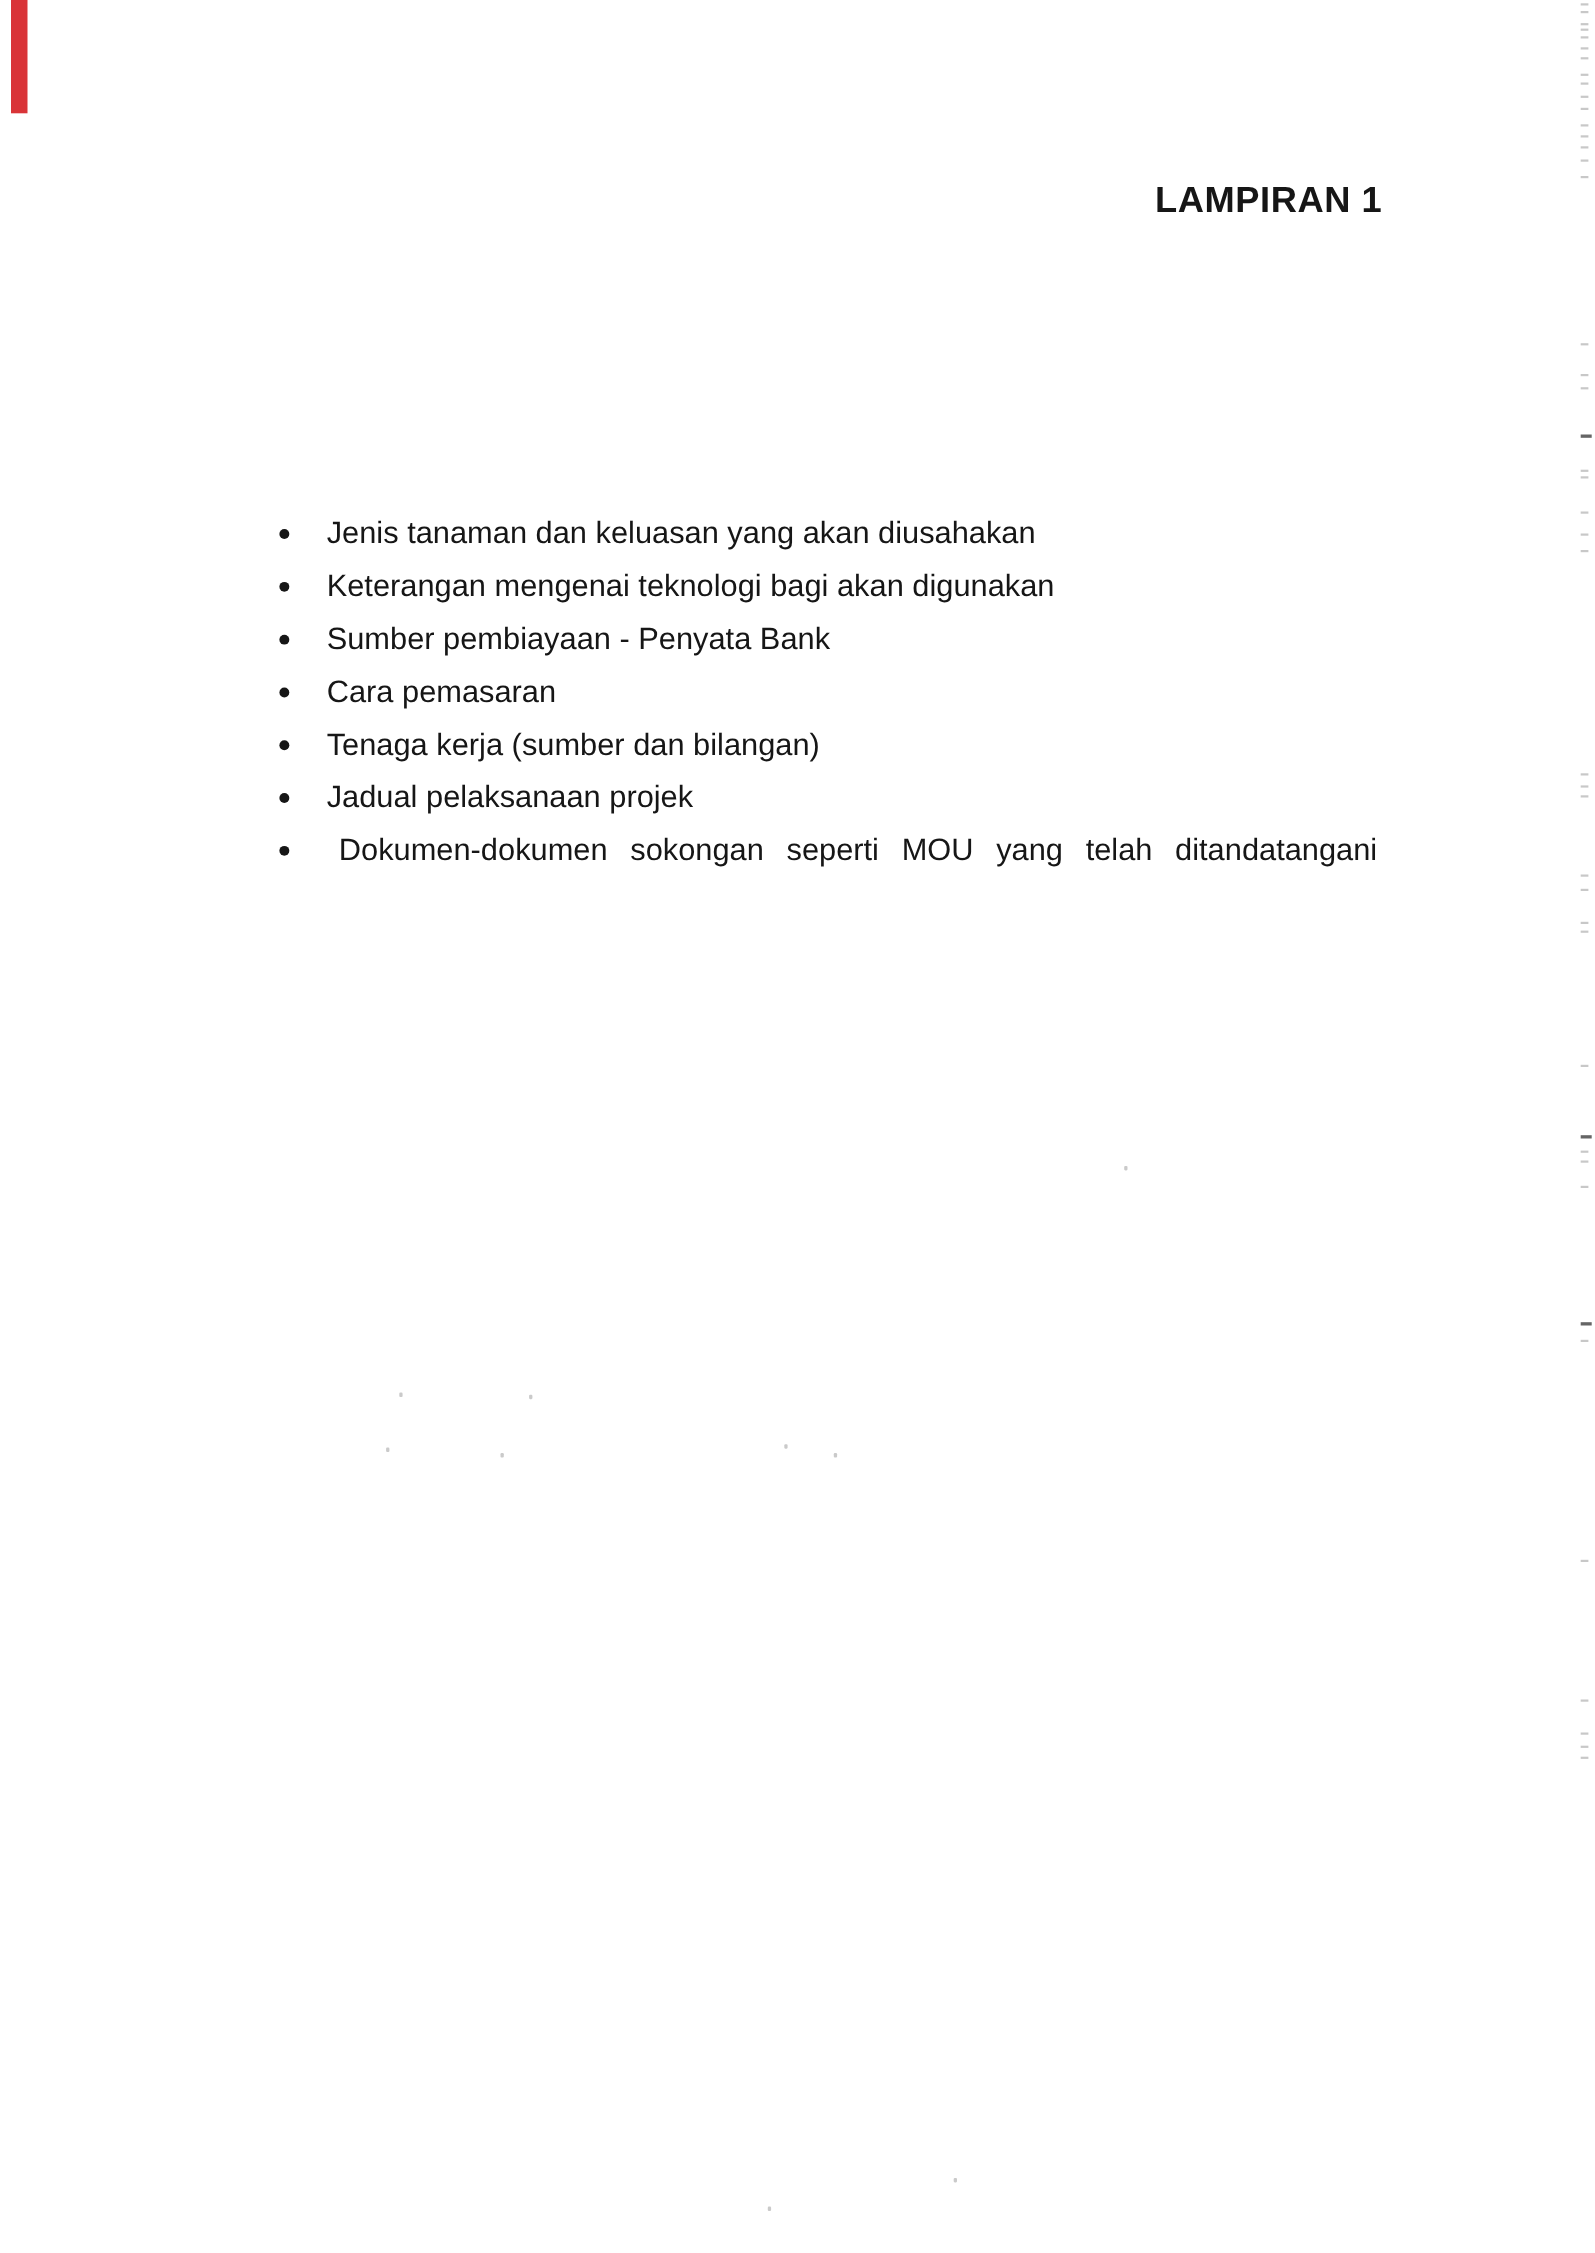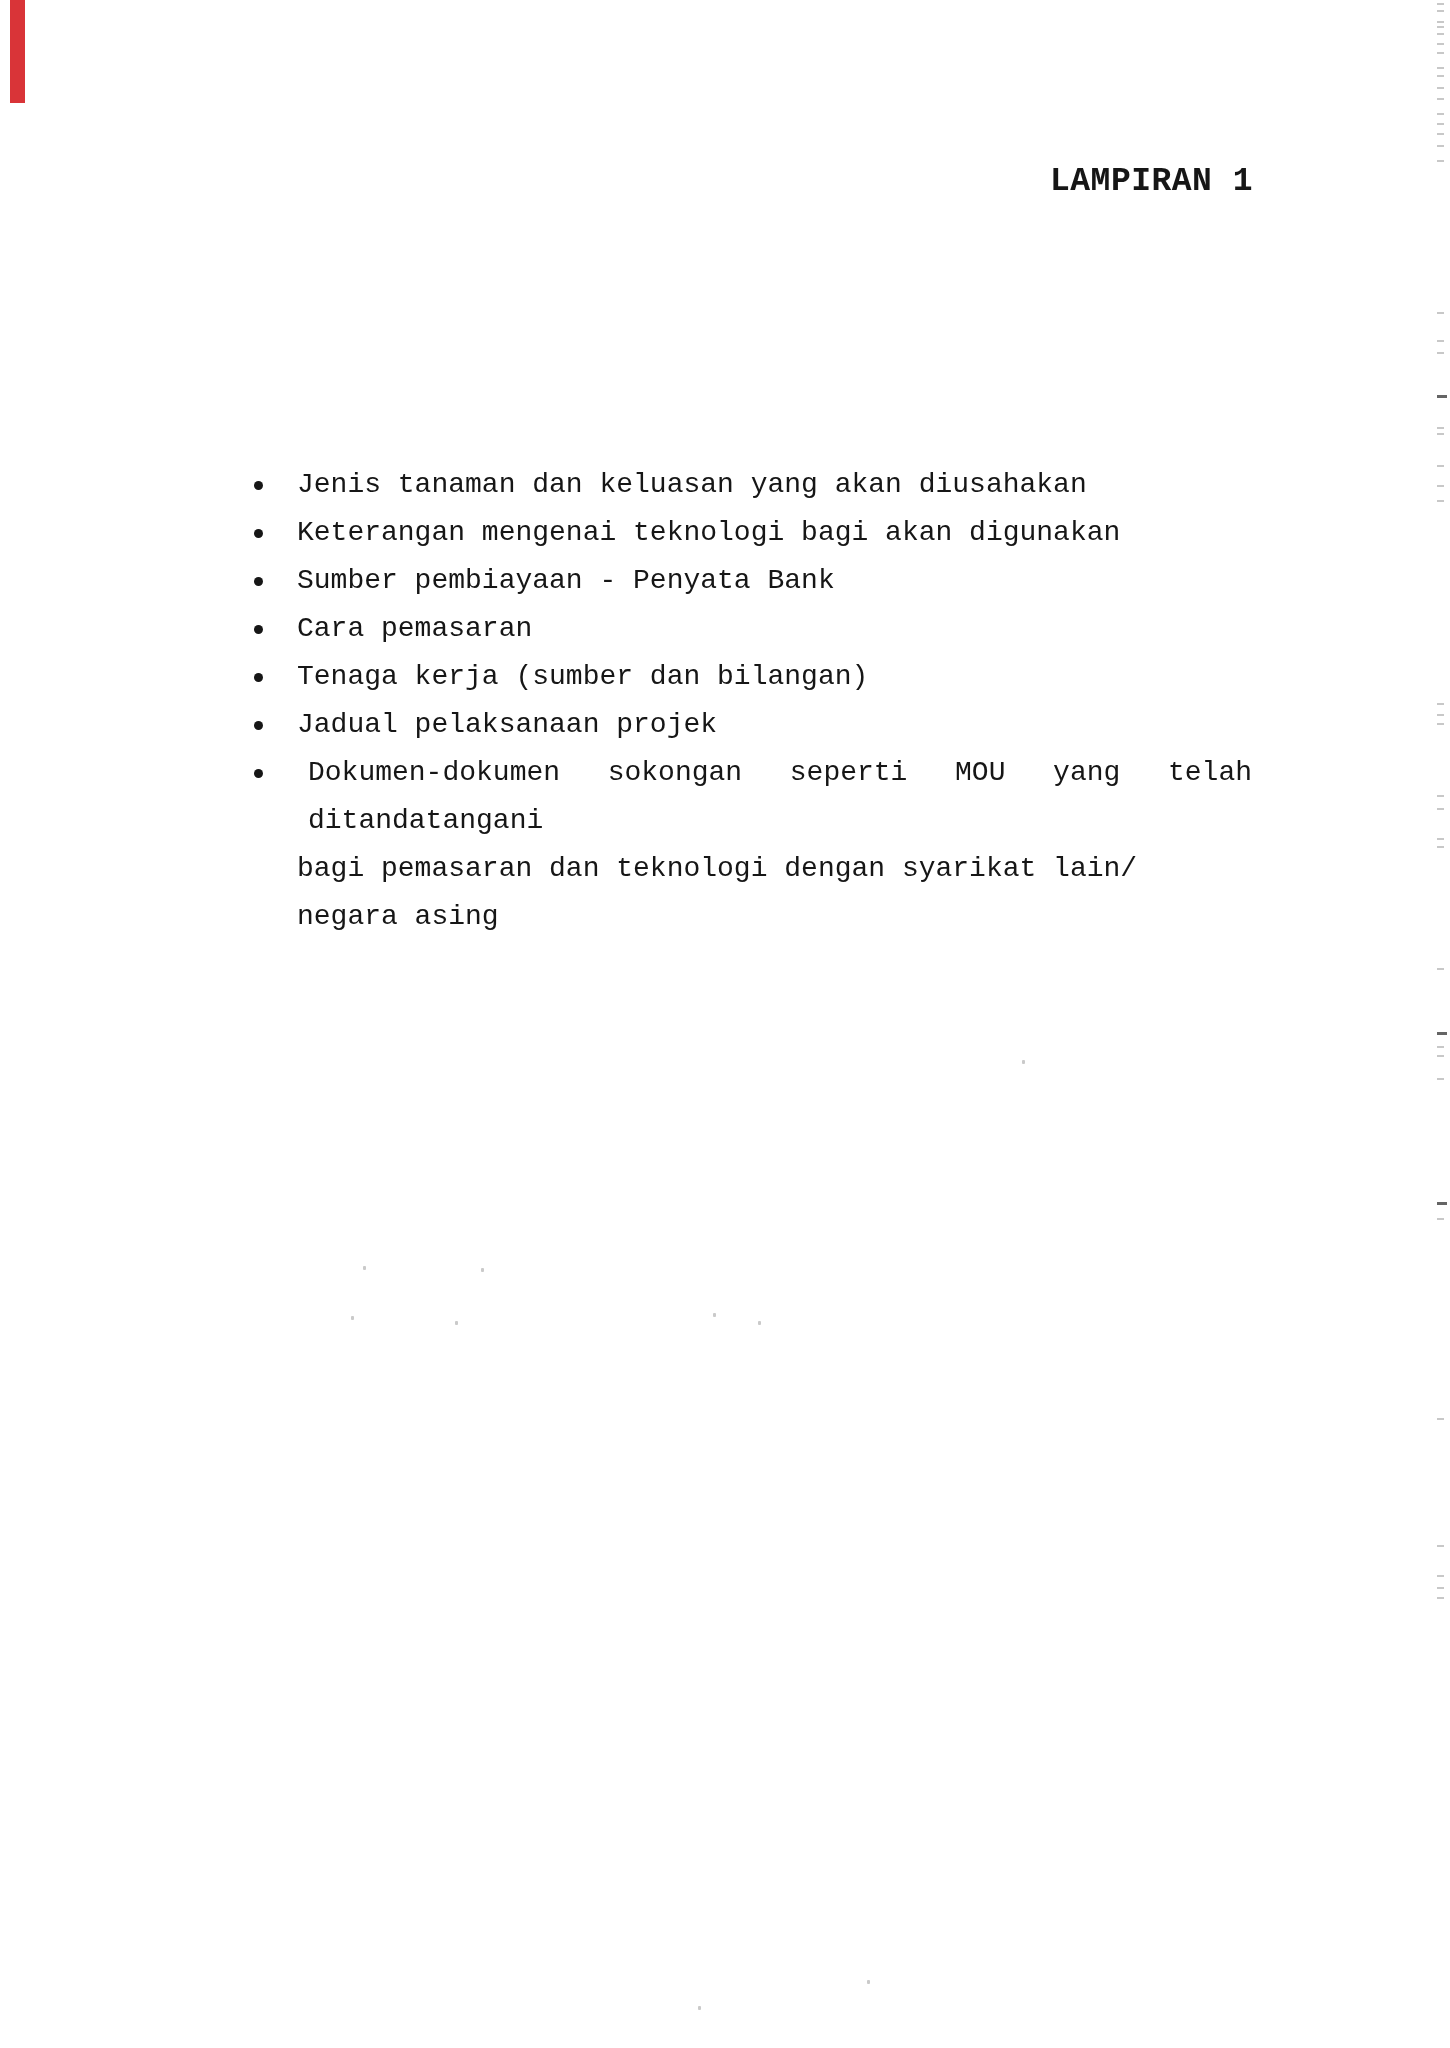--- a/index.html
+++ b/index.html
@@ -5,21 +5,21 @@
   html, body {
     margin: 0;
     padding: 0;
     background: #ffffff;
   }
   .page {
     position: relative;
     width: 1450px;
     height: 2048px;
     background: #ffffff;
-    font-family: Liberation Mono, monospace;
+    font-family: Liberation Sans, sans-serif;
     color: #161616;
     overflow: hidden;
   }
   
   .red-mark {
     position: absolute;
     left: 10px;
     top: 0;
     width: 15px;
     height: 103px;
@@ -133,21 +133,20 @@
         <span class="dot"></span>
         <div class="li-line">Tenaga kerja (sumber dan bilangan)</div>
       </li>
       <li class="li">
         <span class="dot"></span>
         <div class="li-line">Jadual pelaksanaan projek</div>
       </li>
       <li class="li">
         <span class="dot"></span>
         <div class="li-line justify">Dokumen-dokumen sokongan seperti MOU yang telah ditandatangani</div>
-        <div class="li-line">bagi pemasaran dan teknologi dengan syarikat lain/ negara asing</div>
       </li>
     </ul>
 
   <div id="artifacts">
       <div class="dash" style="top: 3px;"></div>
       <div class="dash" style="top: 10px;"></div>
       <div class="dash" style="top: 21px;"></div>
       <div class="dash" style="top: 26px;"></div>
       <div class="dash" style="top: 33px;"></div>
       <div class="dash" style="top: 43px;"></div>

